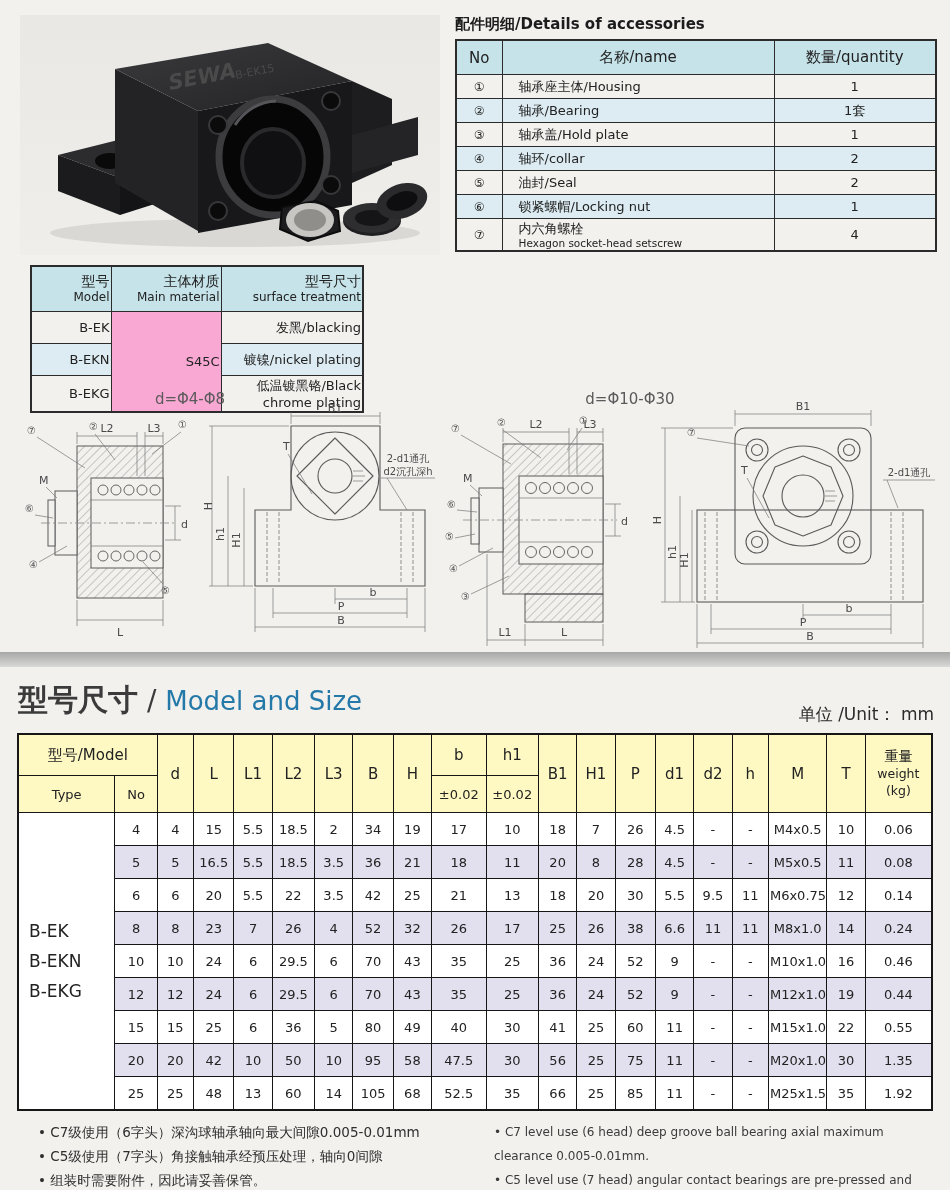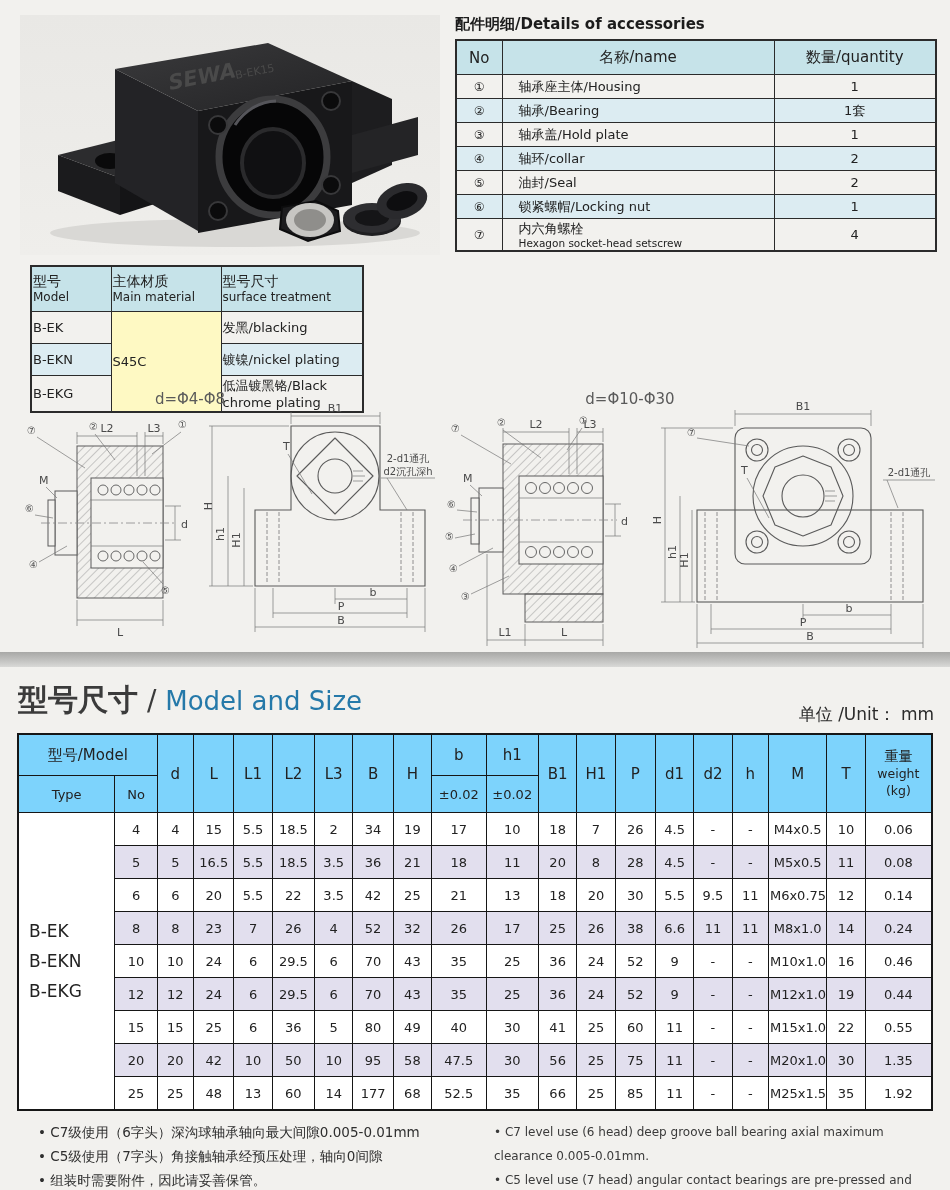--- a/index.html
+++ b/index.html
@@ -20,26 +20,26 @@
   .acc-table th{background:#c6e3e9;font-size:15px;height:31px;}
   .acc-table td{font-size:13px;height:21px;padding:1px 4px;}
   .acc-table .c-no{text-align:center;font-size:12px;}
   .acc-table .c-name{text-align:left;padding-left:16px;}
   .acc-table .c-qty{text-align:center;}
   .acc-table tr.alt td{background:#dcecf2;}
   .acc-table .name2{font-size:10.5px;line-height:11px;color:#222;}
   
   .mat{position:absolute;left:30px;top:265px;}
   .mat-table{width:332px;border:2px solid #2b2b2b;}
-  .mat-table th,.mat-table td{border:1px solid #2b2b2b;text-align:left;font-weight:400;}
+  .mat-table th,.mat-table td{border:1px solid #2b2b2b;text-align:right;font-weight:400;}
   .mat-table th{background:#c6e3e9;height:42px;font-size:14px;line-height:16px;}
   .mat-table th .en{font-size:12px;display:block;}
   .mat-table td{font-size:13px;height:29px;}
   .mat-table tr.alt td{background:#dcecf2;}
-  .mat-table .merged{background:#fef9c3;}
+  .mat-table .merged{background:#f9a8d4;}
   .small-treat{font-size:10.5px;}
   
   .drawings{position:absolute;left:0;top:388px;width:752px;height:264px;}
   .dw{position:absolute;top:0;}
   .dw-left{left:15px;}
   .dw-right{left:435px;}
   svg text{fill:#4a4a4a;}
   .dim{font-size:11px;}
   .dimtitle{font-size:15px;fill:#5a5a5a;}
   .callout{font-size:10px;fill:#555;}
@@ -53,21 +53,21 @@
     background:linear-gradient(180deg,#a8a8a6 0%,#c2c2c0 55%,#d9d9d7 100%);}
   .sec-head{position:absolute;left:18px;top:680px;width:916px;height:48px;}
   .sec-zh{font-size:30px;font-weight:600;color:#3b3b3b;}
   .sec-sep{font-size:28px;font-weight:400;color:#3b3b3b;}
   .sec-en{font-size:26px;color:#2579a9;}
   .unit{position:absolute;right:0;bottom:2px;font-size:17px;color:#2b2b2b;}
   
   .size-wrap{position:absolute;left:17px;top:733px;}
   .size-table{width:916px;border:2px solid #161616;background:#fff;}
   .size-table th,.size-table td{border:1.5px solid #161616;text-align:center;font-weight:400;}
-  .size-table thead th{background:#7dd3fc;font-size:15px;}
+  .size-table thead th{background:#fef9c3;font-size:15px;}
   .size-table thead tr:first-child th{height:38px;}
   .size-table thead tr.h2 th{height:34px;font-size:13px;}
   .size-table td{font-size:13px;height:32px;padding:0 1px;}
   .size-table tr.alt td{background:#e2dfee;}
   .size-table .type-cell{background:#fff !important;text-align:left;padding-left:10px;
     font-size:17px;line-height:30px;vertical-align:middle;}
   .th-weight div{line-height:17px;font-size:14px;}
   .th-weight .w-en{font-size:12.5px;}
   
   .notes{position:absolute;top:1104px;}
@@ -683,21 +683,21 @@
           <td>30</td>
           <td>1.35</td>
         </tr>
         <tr>
           <td>25</td>
           <td>25</td>
           <td>48</td>
           <td>13</td>
           <td>60</td>
           <td>14</td>
-          <td>177</td>
+          <td>105</td>
           <td>68</td>
           <td>52.5</td>
           <td>35</td>
           <td>66</td>
           <td>25</td>
           <td>85</td>
           <td>11</td>
           <td>-</td>
           <td>-</td>
           <td>M25x1.5</td>

